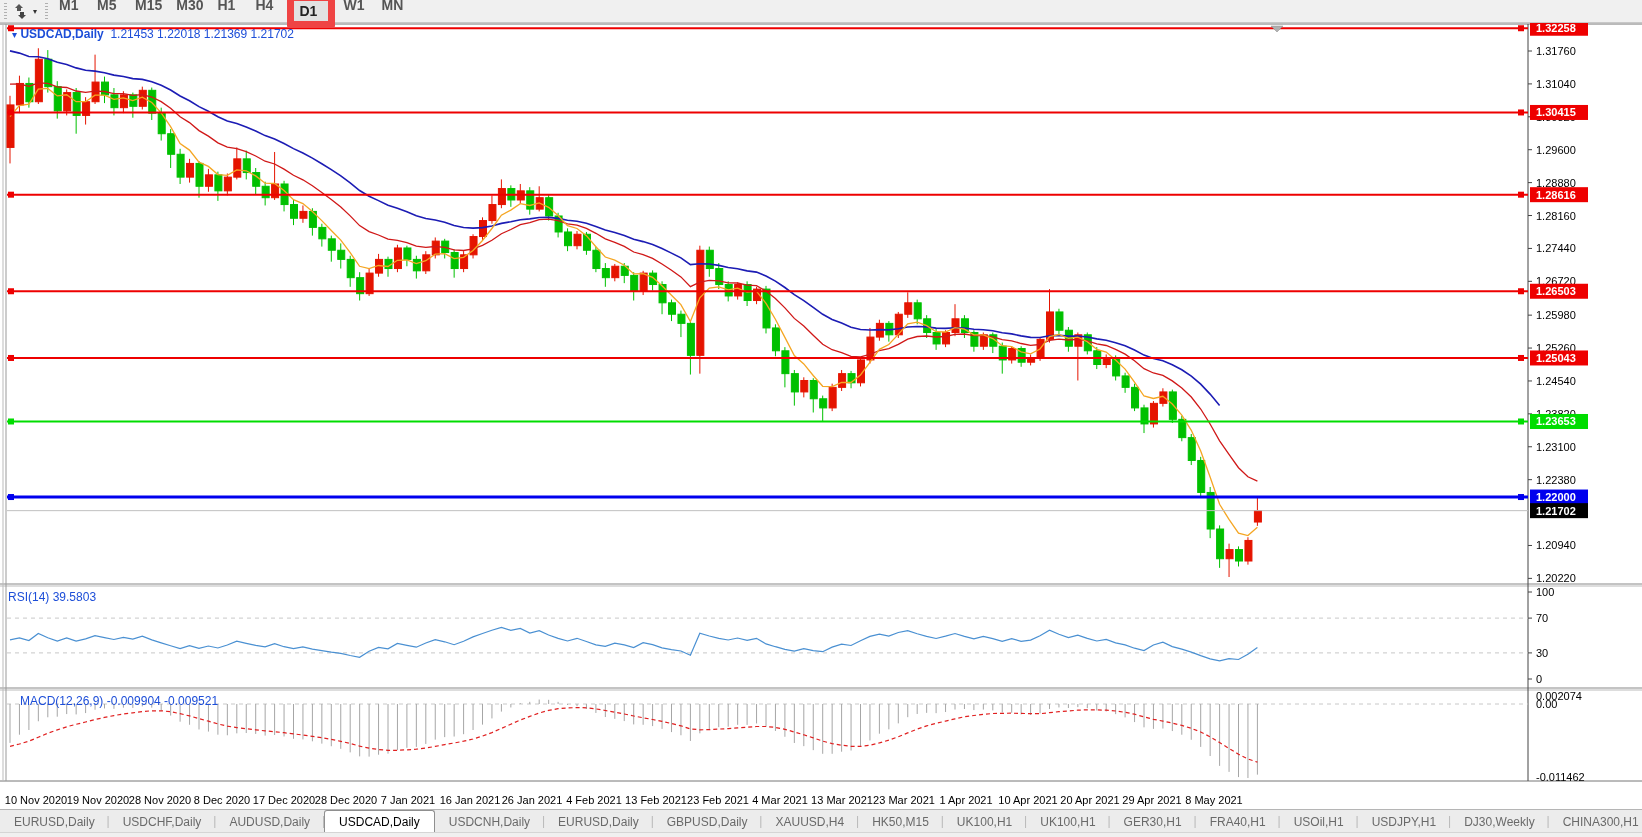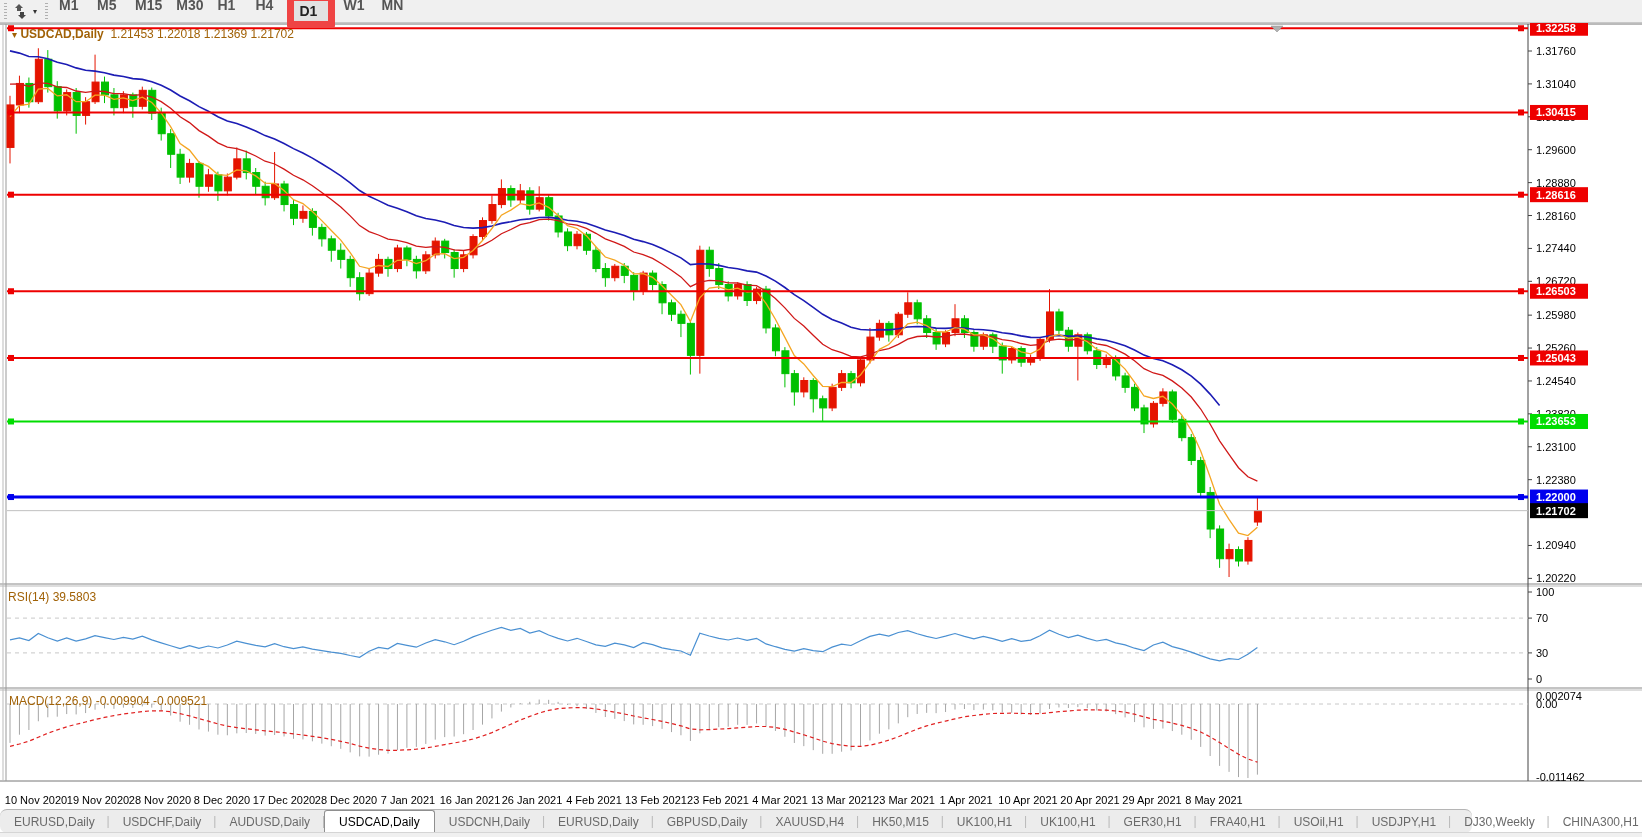--- a/index.html
+++ b/index.html
@@ -9,24 +9,24 @@
   #toolbar{position:absolute;left:0;top:0;width:1642px;height:22px;background:#f0f0f0;
     border-bottom:1px solid #c8c8c8;display:flex;align-items:center;z-index:5;}
   .grip{width:5px;height:16px;margin:0 3px;background-image:repeating-linear-gradient(#b0b0b0 0 1px,#f0f0f0 1px 3px);background-size:3px 100%;background-repeat:no-repeat;background-position:1px 0;}
   .tool-icon{width:20px;height:18px;position:relative;margin-left:1px;}
   .tool-icon svg{display:block}
   .caret{font-size:8px;color:#333;margin:0 4px 0 1px;}
   .tf-btn{min-width:24px;padding:2px 5px;margin:16px 1px;font-size:14px;font-weight:700;color:#555;
     text-align:left;border:1px solid transparent;border-radius:2px;cursor:default;}
   .tf-btn.active{background:#e2e2e2;border:7px solid #ef4444;color:#222;}
   
-  .ind-label{position:absolute;font-size:12px;color:#a16207;z-index:4;white-space:nowrap;}
+  .ind-label{position:absolute;font-size:12px;color:#1d4ed8;z-index:4;white-space:nowrap;}
   
-  #tabbar{position:absolute;left:0;top:809px;width:1472px;height:23px;background:#ececec;
-    border-top:1px solid #b5b5b5;display:flex;align-items:stretch;z-index:5;font-size:12px;color:#6a6a6a;border-radius:7px;}
+  #tabbar{position:absolute;left:0;top:809px;width:1642px;height:23px;background:#ececec;
+    border-top:1px solid #b5b5b5;display:flex;align-items:stretch;z-index:5;font-size:12px;color:#6a6a6a;}
   .tab{display:flex;align-items:center;padding:0 14px;white-space:nowrap;cursor:default;position:relative;}
   .tab .sep{position:absolute;right:-1px;top:4px;color:#b8b8b8;}
   .tab.active{background:#fff;color:#000;border:1px solid #8f8f8f;border-bottom:none;border-radius:3px 3px 0 0;margin-top:0px;z-index:2;}
   #statusbar{position:absolute;left:0;top:832px;width:1642px;height:5px;background:#f0f0f0;border-top:1px solid #d5d5d5;z-index:5;}
   svg text{font-family:"Liberation Sans",sans-serif;}
 </style>
 </head>
 <body>
 <div id="root">
 
@@ -634,21 +634,21 @@
         <polyline points="10.0,746.3 19.4,744.0 28.9,741.2 38.3,737.2 47.8,733.2 57.3,729.9 66.7,726.8 76.1,724.3 85.6,722.0 95.0,719.6 104.5,717.4 113.9,715.6 123.4,714.0 132.8,712.8 142.3,711.5 151.8,710.8 161.2,710.8 170.6,711.7 180.1,713.7 189.5,715.9 199.0,718.6 208.4,721.2 217.9,723.9 227.3,726.2 236.8,727.6 246.2,728.7 255.7,729.8 265.1,730.9 274.6,731.7 284.0,732.7 293.5,733.9 302.9,735.0 312.4,736.3 321.8,737.7 331.3,739.4 340.8,741.3 350.2,743.5 359.6,746.1 369.1,748.2 378.5,749.5 388.0,750.3 397.4,750.3 406.9,749.8 416.3,749.2 425.8,748.1 435.2,746.4 444.7,744.6 454.1,743.0 463.6,741.2 473.0,739.0 482.5,736.1 491.9,732.6 501.4,728.4 510.8,724.2 520.3,720.0 529.8,716.4 539.2,713.0 548.6,710.4 558.1,708.7 567.5,707.9 577.0,707.6 586.4,707.8 595.9,708.9 605.3,710.5 614.8,712.2 624.3,714.0 633.7,716.0 643.1,717.8 652.6,719.5 662.0,721.3 671.5,723.5 680.9,725.8 690.4,728.9 699.8,729.8 709.3,729.6 718.8,729.1 728.2,728.6 737.6,727.9 747.1,727.3 756.5,726.5 766.0,726.5 775.4,727.4 784.9,729.3 794.3,732.0 803.8,734.8 813.2,737.9 822.7,741.1 832.1,743.6 841.6,745.2 851.0,746.3 860.5,746.4 869.9,745.2 879.4,742.9 888.8,740.2 898.3,736.8 907.7,732.9 917.2,729.1 926.6,725.9 936.1,723.3 945.5,721.1 955.0,718.8 964.4,716.8 973.9,715.5 983.3,714.3 992.8,713.5 1002.2,713.3 1011.7,713.2 1021.1,713.4 1030.6,713.7 1040.0,713.7 1049.5,712.7 1058.9,711.7 1068.4,710.9 1077.8,710.2 1087.3,709.8 1096.8,709.9 1106.2,710.2 1115.6,711.0 1125.1,712.3 1134.5,714.2 1144.0,716.9 1153.4,719.3 1162.9,721.1 1172.3,723.1 1181.8,725.4 1191.3,728.3 1200.7,732.0 1210.1,736.8 1219.6,742.6 1229.0,748.5 1238.5,754.2 1247.9,759.0 1257.4,762.1" fill="none" stroke="#e02020" stroke-width="1.2" stroke-dasharray="4 3"></polyline>
       </g>
     </svg>
 
   <div class="ind-label" style="left:12px;top:27px">
     <span style="font-size:10px">▾</span>
     <b style="font-weight:700"><span>USDCAD,Daily</span></b>
     &nbsp;<span>1.21453 1.22018 1.21369 1.21702</span>
   </div>
   <div class="ind-label" style="left:8px;top:590px">RSI(14) 39.5803</div>
-  <div class="ind-label" style="left:9px;top:694px">MACD(12,26,9) -0.009904 -0.009521</div>
+  <div class="ind-label" style="left:20px;top:694px">MACD(12,26,9) -0.009904 -0.009521</div>
 
   <div id="tabbar">
     <div style="width:10px"></div>
     <div id="tabs-holder" style="display:flex">
         <div class="tab">EURUSD,Daily<span class="sep">|</span></div>
         <div class="tab">USDCHF,Daily<span class="sep">|</span></div>
         <div class="tab">AUDUSD,Daily<span class="sep">|</span></div>
         <div class="tab active">USDCAD,Daily</div>
         <div class="tab">USDCNH,Daily<span class="sep">|</span></div>
         <div class="tab">EURUSD,Daily<span class="sep">|</span></div>

